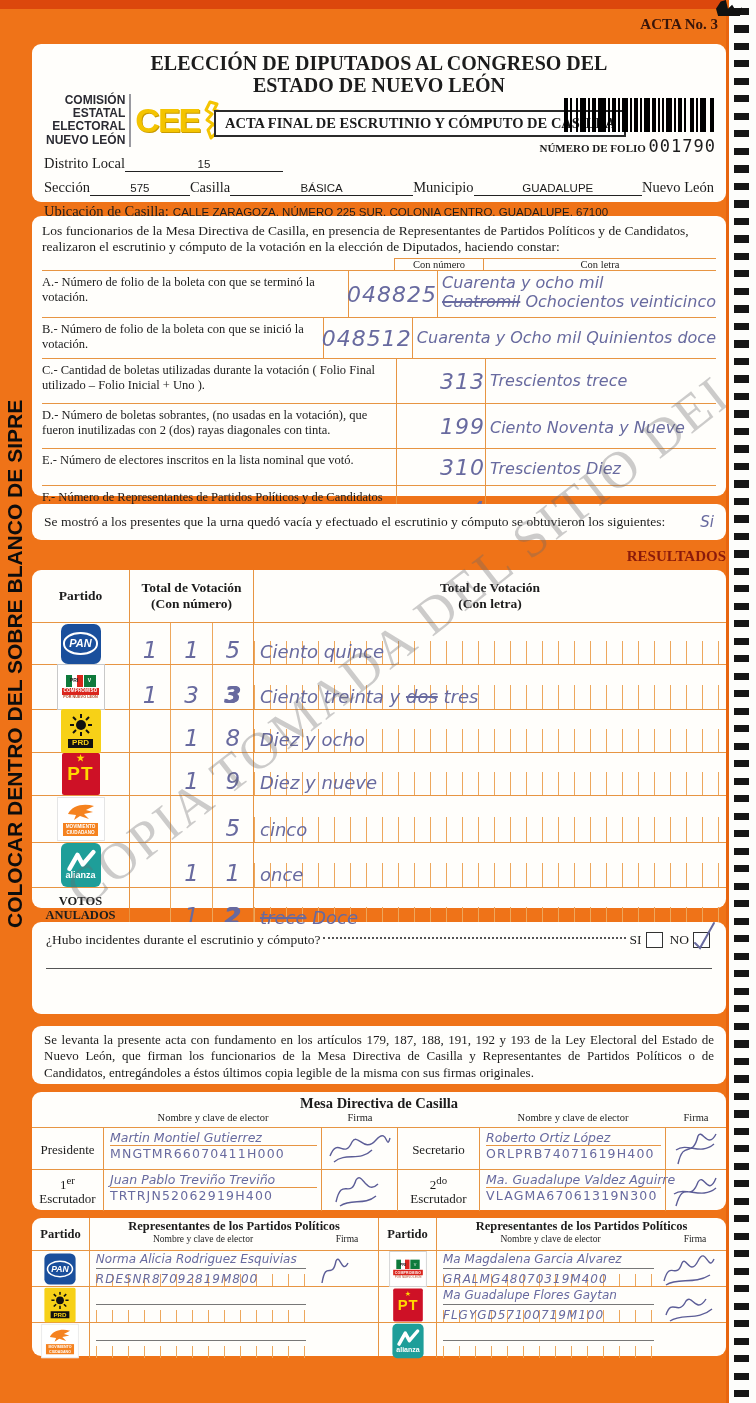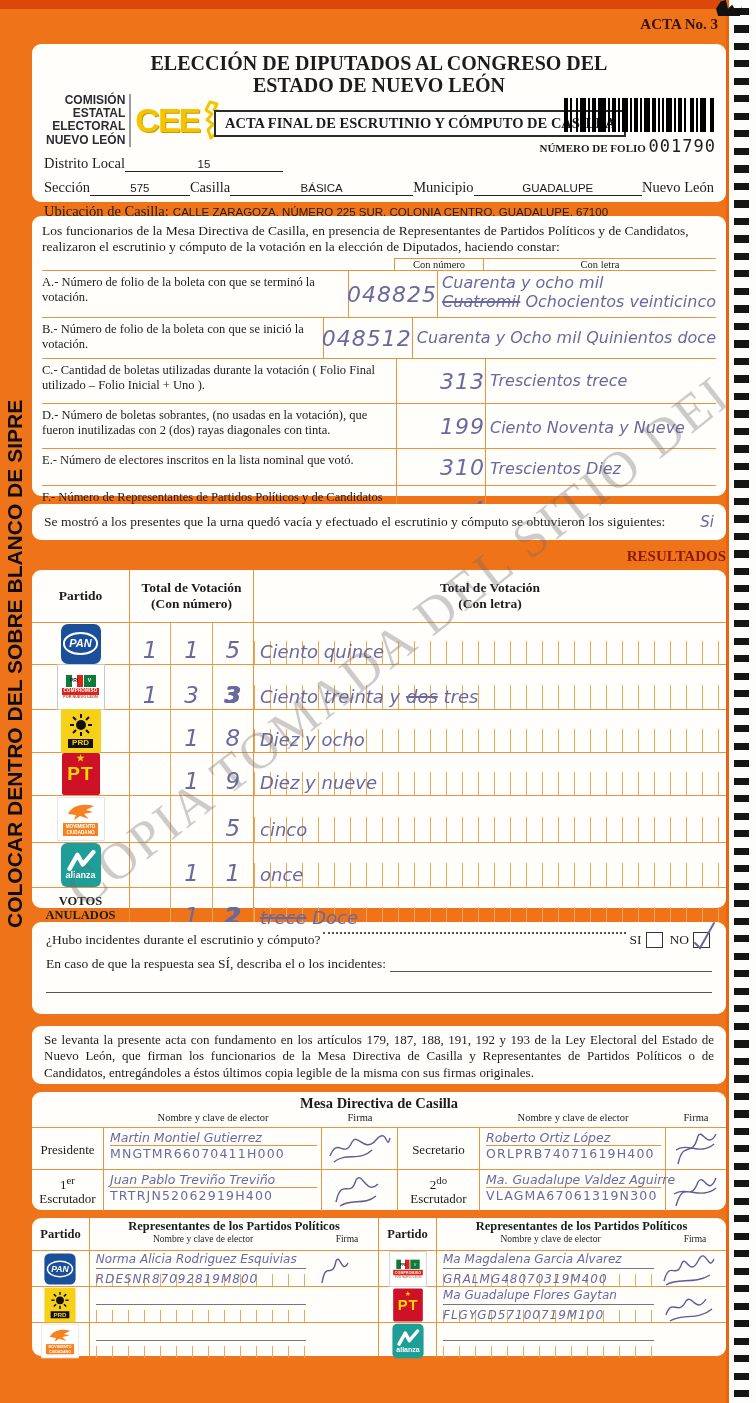--- a/index.html
+++ b/index.html
@@ -108,21 +108,21 @@
   .pt-txt{color:#FFD900;font-weight:900;font-size:19px;font-family:"Liberation Sans",sans-serif;letter-spacing:1px;}
   .pt-star{position:absolute;top:1px;left:50%;transform:translateX(-50%);color:#FFD900;font-size:9px;}
   .logo.mc{width:46px;height:42px;background:#fff;flex-direction:column;border:1px solid #e5e5e5;}
   .mc-bar{background:#F5821F;color:#fff;font-family:"Liberation Sans",sans-serif;font-weight:bold;
       font-size:4.6px;line-height:1.15;padding:1px 3px;text-align:center;margin-top:1px;}
   .logo.al{width:40px;height:44px;background:#1E9E99;border-radius:6px;flex-direction:column;}
   .al-txt{color:#fff;font-family:"Liberation Sans",sans-serif;font-weight:bold;font-size:9px;margin-top:-2px;}
   .scaled{transform:scale(0.78);}
   
   .p5{height:92px;margin-bottom:12px;padding:10px 14px 0 14px;box-sizing:border-box;font-size:13.5px;}
-  .q-line{display:flex;align-items:flex-start;}
+  .q-line{display:flex;align-items:center;}
   .dots{flex:1;border-bottom:2px dotted #555;margin:0 3px 4px 3px;}
   .chk{display:inline-block;width:15px;height:14px;border:1.3px solid #333;background:#fff;
       margin:0 2px 0 4px;position:relative;}
   .chk svg{position:absolute;left:-2px;top:-14px;overflow:visible;}
   .d-line{display:flex;align-items:flex-end;margin-top:8px;}
   .fill-line{flex:1;border-bottom:1.4px solid #555;margin-left:4px;}
   .blank-line{border-bottom:1.4px solid #555;margin-top:20px;}
   
   .p6{height:58px;margin-bottom:8px;padding:6px 12px;box-sizing:border-box;font-size:13px;
       line-height:1.25;text-align:justify;}
@@ -518,24 +518,20 @@
         <div class="dots"></div>
         <span>SI</span>
         <span class="chk"></span>
         <span style="margin-left:5px">NO</span>
         <span class="chk">
           <svg width="30" height="32" viewBox="0 0 30 32">
             <path d="M3,24 L8,29 L22,4" fill="none" stroke="#686A9F" stroke-width="2" stroke-linecap="round"></path>
           </svg>
         </span>
       </div>
-      <div class="d-line">
-        <span>En caso de que la respuesta sea SÍ, describa el o los incidentes:</span>
-        <div class="fill-line"></div>
-      </div>
       <div class="blank-line"></div>
     </div>
 
     <div class="panel p6">
       <span>Se levanta la presente acta con fundamento en los artículos 179, 187, 188, 191, 192 y 193 de la Ley Electoral del Estado de Nuevo León, que firman los funcionarios de la Mesa Directiva de Casilla y Representantes de  Partidos Políticos o de Candidatos, entregándoles a éstos últimos copia legible de la misma con sus firmas originales.</span>
     </div>
 
     <div class="panel p7">
       <div class="m-title">Mesa Directiva de Casilla</div>
       <div class="m-head">

